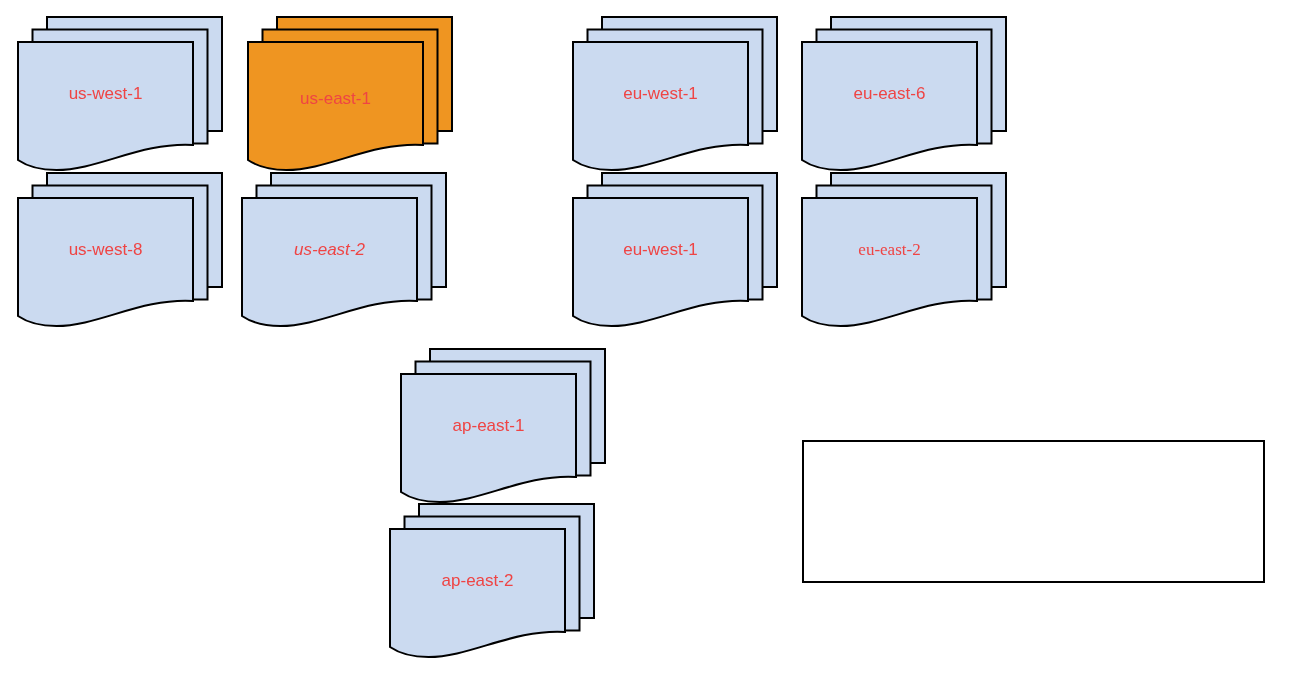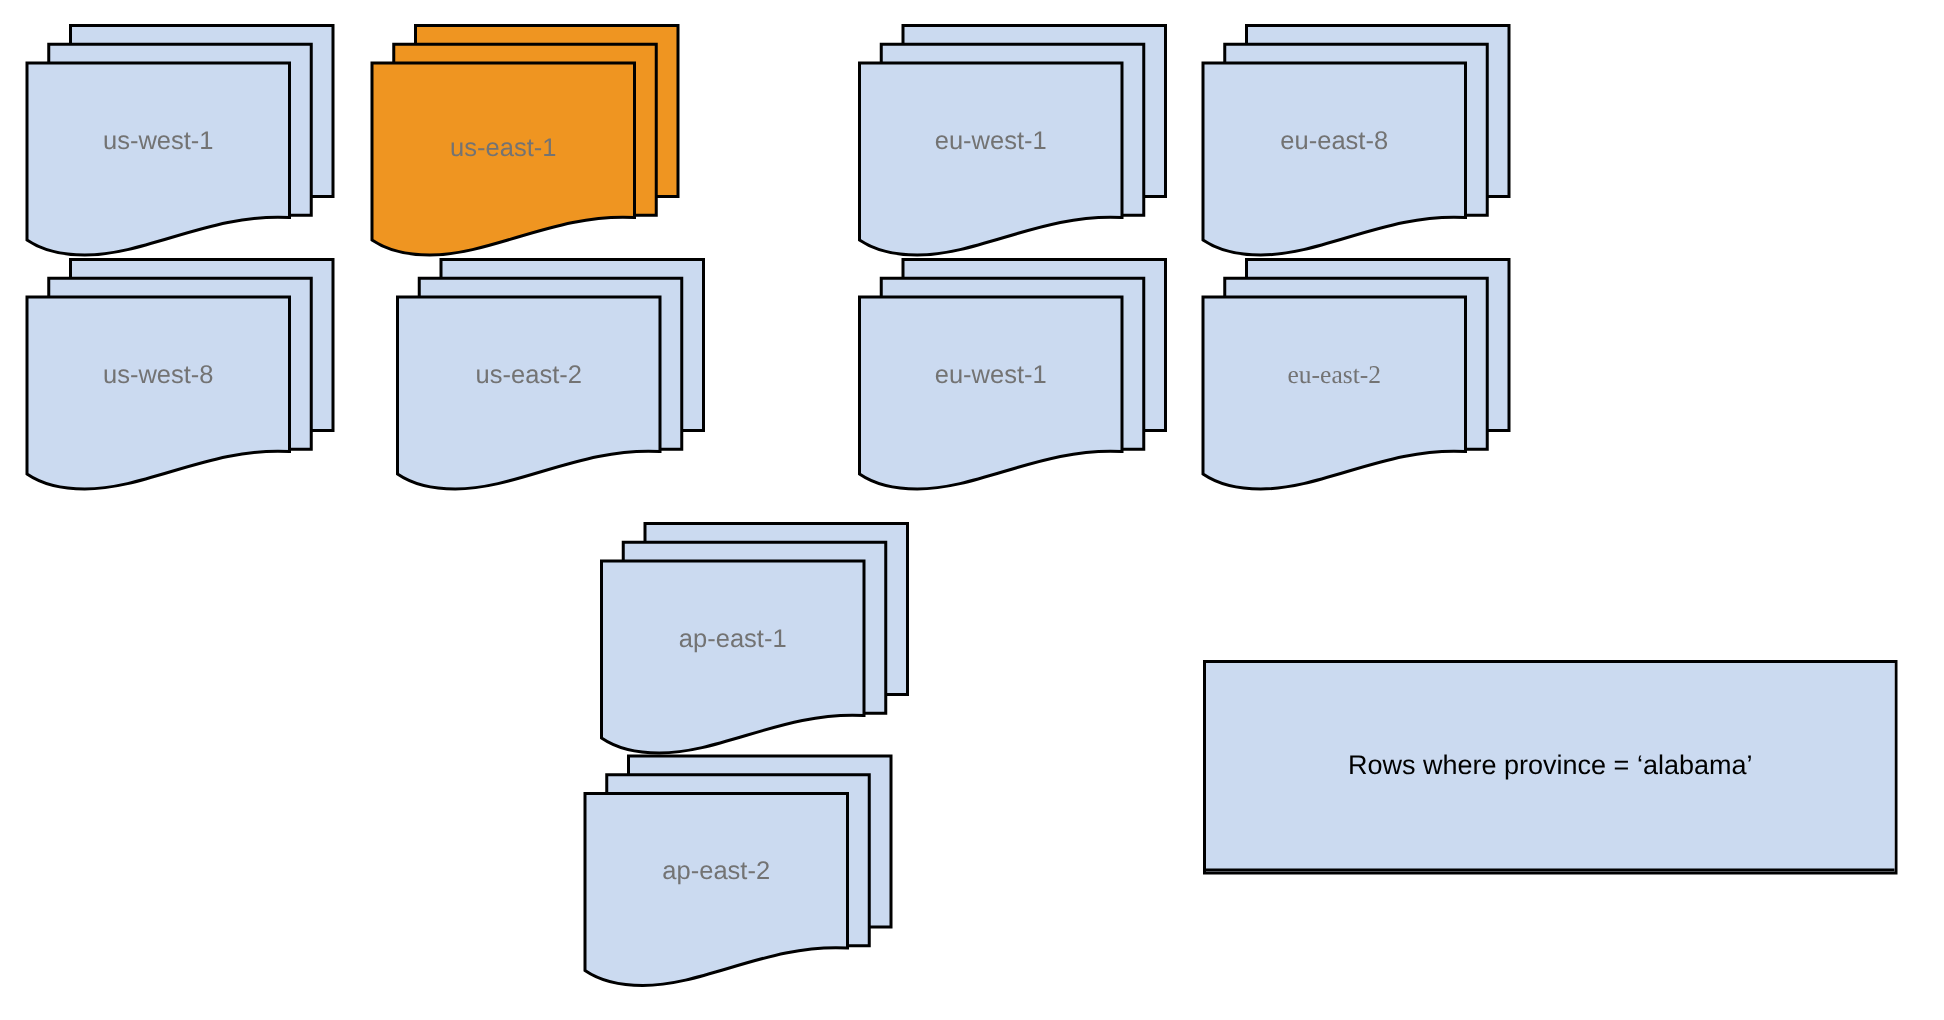--- a/index.html
+++ b/index.html
@@ -41,21 +41,21 @@
   }
 
   .stack-label {
     position: absolute;
     left: 0;
     top: 0;
     width: 175px;
     text-align: center;
     font-size: 17px;
     line-height: 1;
-    color: #737373;
+    color: #ef4444;
     white-space: nowrap;
     pointer-events: none;
   }
 
   
   .legend {
     position: absolute;
     left: 802px;
     top: 440px;
     width: 463px;
@@ -110,31 +110,31 @@
           <path d="M 2 27 L 177 27 L 177 130 C 124.49999999999999 127 82.5 155 40.5 155 C 23 155 10.75 151 2 145 Z" fill="#cbdaf0" stroke="#000000" stroke-width="2" stroke-linejoin="miter"></path>
         </svg>
         <div class="stack-label" style="left: 2px; top: 69.5px;">eu-west-1</div>
       </div>
       <div class="stack" style="left: 800px; top: 15px;">
         <svg viewBox="0 0 205 165" width="205" height="165">
           <path d="M 31 2 L 206 2 L 206 116 L 31 116 Z" fill="#cbdaf0" stroke="#000000" stroke-width="2" stroke-linejoin="miter"></path>
           <path d="M 16.5 14.5 L 191.5 14.5 L 191.5 128.5 L 16.5 128.5 Z" fill="#cbdaf0" stroke="#000000" stroke-width="2" stroke-linejoin="miter"></path>
           <path d="M 2 27 L 177 27 L 177 130 C 124.49999999999999 127 82.5 155 40.5 155 C 23 155 10.75 151 2 145 Z" fill="#cbdaf0" stroke="#000000" stroke-width="2" stroke-linejoin="miter"></path>
         </svg>
-        <div class="stack-label" style="left: 2px; top: 69.5px;">eu-east-8</div>
+        <div class="stack-label" style="left: 2px; top: 69.5px;">eu-east-6</div>
       </div>
       <div class="stack" style="left: 16px; top: 171px;">
         <svg viewBox="0 0 205 165" width="205" height="165">
           <path d="M 31 2 L 206 2 L 206 116 L 31 116 Z" fill="#cbdaf0" stroke="#000000" stroke-width="2" stroke-linejoin="miter"></path>
           <path d="M 16.5 14.5 L 191.5 14.5 L 191.5 128.5 L 16.5 128.5 Z" fill="#cbdaf0" stroke="#000000" stroke-width="2" stroke-linejoin="miter"></path>
           <path d="M 2 27 L 177 27 L 177 130 C 124.49999999999999 127 82.5 155 40.5 155 C 23 155 10.75 151 2 145 Z" fill="#cbdaf0" stroke="#000000" stroke-width="2" stroke-linejoin="miter"></path>
         </svg>
         <div class="stack-label" style="left: 2px; top: 69.5px;">us-west-8</div>
       </div>
-      <div class="stack" style="left: 263px; top: 171px;">
+      <div class="stack" style="left: 240px; top: 171px; font-style: italic;">
         <svg viewBox="0 0 205 165" width="205" height="165">
           <path d="M 31 2 L 206 2 L 206 116 L 31 116 Z" fill="#cbdaf0" stroke="#000000" stroke-width="2" stroke-linejoin="miter"></path>
           <path d="M 16.5 14.5 L 191.5 14.5 L 191.5 128.5 L 16.5 128.5 Z" fill="#cbdaf0" stroke="#000000" stroke-width="2" stroke-linejoin="miter"></path>
           <path d="M 2 27 L 177 27 L 177 130 C 124.49999999999999 127 82.5 155 40.5 155 C 23 155 10.75 151 2 145 Z" fill="#cbdaf0" stroke="#000000" stroke-width="2" stroke-linejoin="miter"></path>
         </svg>
         <div class="stack-label" style="left: 2px; top: 69.5px;">us-east-2</div>
       </div>
       <div class="stack" style="left: 571px; top: 171px;">
         <svg viewBox="0 0 205 165" width="205" height="165">
           <path d="M 31 2 L 206 2 L 206 116 L 31 116 Z" fill="#cbdaf0" stroke="#000000" stroke-width="2" stroke-linejoin="miter"></path>
@@ -163,18 +163,15 @@
         <svg viewBox="0 0 205 165" width="205" height="165">
           <path d="M 31 2 L 206 2 L 206 116 L 31 116 Z" fill="#cbdaf0" stroke="#000000" stroke-width="2" stroke-linejoin="miter"></path>
           <path d="M 16.5 14.5 L 191.5 14.5 L 191.5 128.5 L 16.5 128.5 Z" fill="#cbdaf0" stroke="#000000" stroke-width="2" stroke-linejoin="miter"></path>
           <path d="M 2 27 L 177 27 L 177 130 C 124.49999999999999 127 82.5 155 40.5 155 C 23 155 10.75 151 2 145 Z" fill="#cbdaf0" stroke="#000000" stroke-width="2" stroke-linejoin="miter"></path>
         </svg>
         <div class="stack-label" style="left: 2px; top: 69.5px;">ap-east-2</div>
       </div>
     </div>
 
   <div class="legend">
-    <div class="legend-row blue">
-      <span>Rows where province = ‘alabama’</span>
-    </div>
   </div>
 
 </div>
 
 </body></html>

